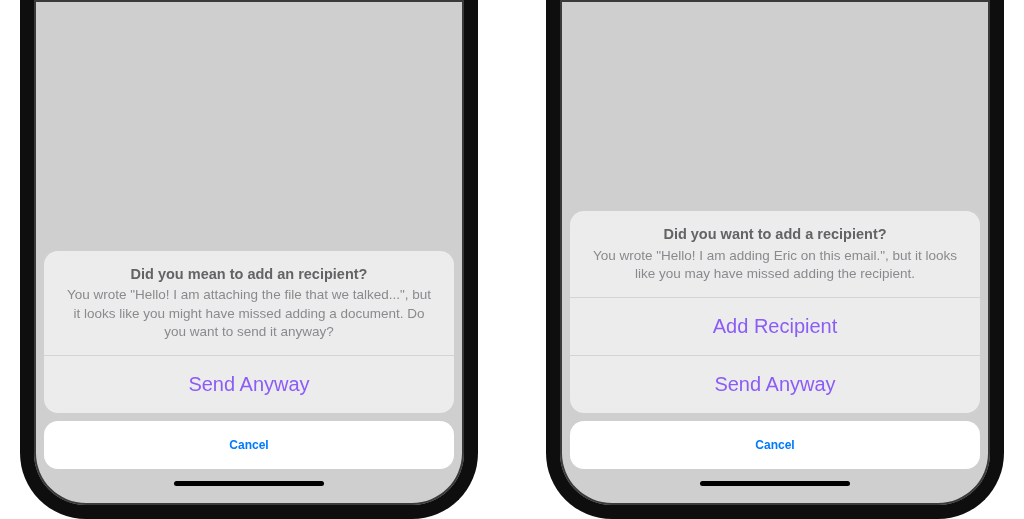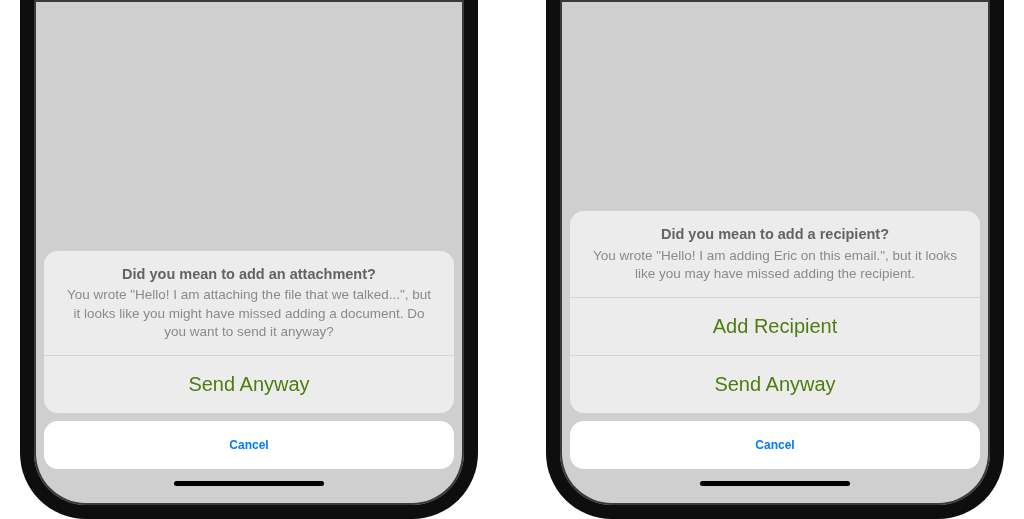--- a/index.html
+++ b/index.html
@@ -83,21 +83,21 @@
       font-size: 13.5px;
       color: #8a8a8e;
       line-height: 1.35;
       font-weight: 400;
     }
 
     .sheet-btn {
       width: 100%;
       border: none;
       background: transparent;
-      color: #4d7c0f;
+      color: #8b5cf6;
       font-size: 20px;
       font-weight: 400;
       padding: 17px 0;
       text-align: center;
       cursor: pointer;
       font-family: inherit;
     }
 
     .sheet-group .sheet-btn + .sheet-btn {
       border-top: 1px solid rgba(0,0,0,0.10);
@@ -139,21 +139,21 @@
   </style>
 </head>
 <body>
 
 <div class="phone">
   <div class="screen">
     <div class="sheet-wrap">
 
       <div class="sheet-group">
         <div class="sheet-header">
-          <div class="sheet-title">Did you mean to add an attachment?</div>
+          <div class="sheet-title">Did you mean to add an recipient?</div>
           <div class="sheet-msg">You wrote "Hello! I am attaching the file that we talked...", but it looks like you might have missed adding a document. Do you want to send it anyway?</div>
         </div>
         <button class="sheet-btn">Send Anyway</button>
       </div>
 
       <div class="cancel-group">
         <button class="cancel-btn">Cancel</button>
       </div>
 
       <div class="home-indicator">
@@ -163,21 +163,21 @@
   </div>
   <div class="phone-frame"></div>
 </div>
 
 <div class="phone">
   <div class="screen">
     <div class="sheet-wrap">
 
       <div class="sheet-group">
         <div class="sheet-header">
-          <div class="sheet-title">Did you mean to add a recipient?</div>
+          <div class="sheet-title">Did you want to add a recipient?</div>
           <div class="sheet-msg">You wrote "Hello! I am adding Eric on this email.", but it looks like you may have missed adding the recipient.</div>
         </div>
         <button class="sheet-btn">Add Recipient</button>
         <button class="sheet-btn">Send Anyway</button>
       </div>
 
       <div class="cancel-group">
         <button class="cancel-btn">Cancel</button>
       </div>
 

